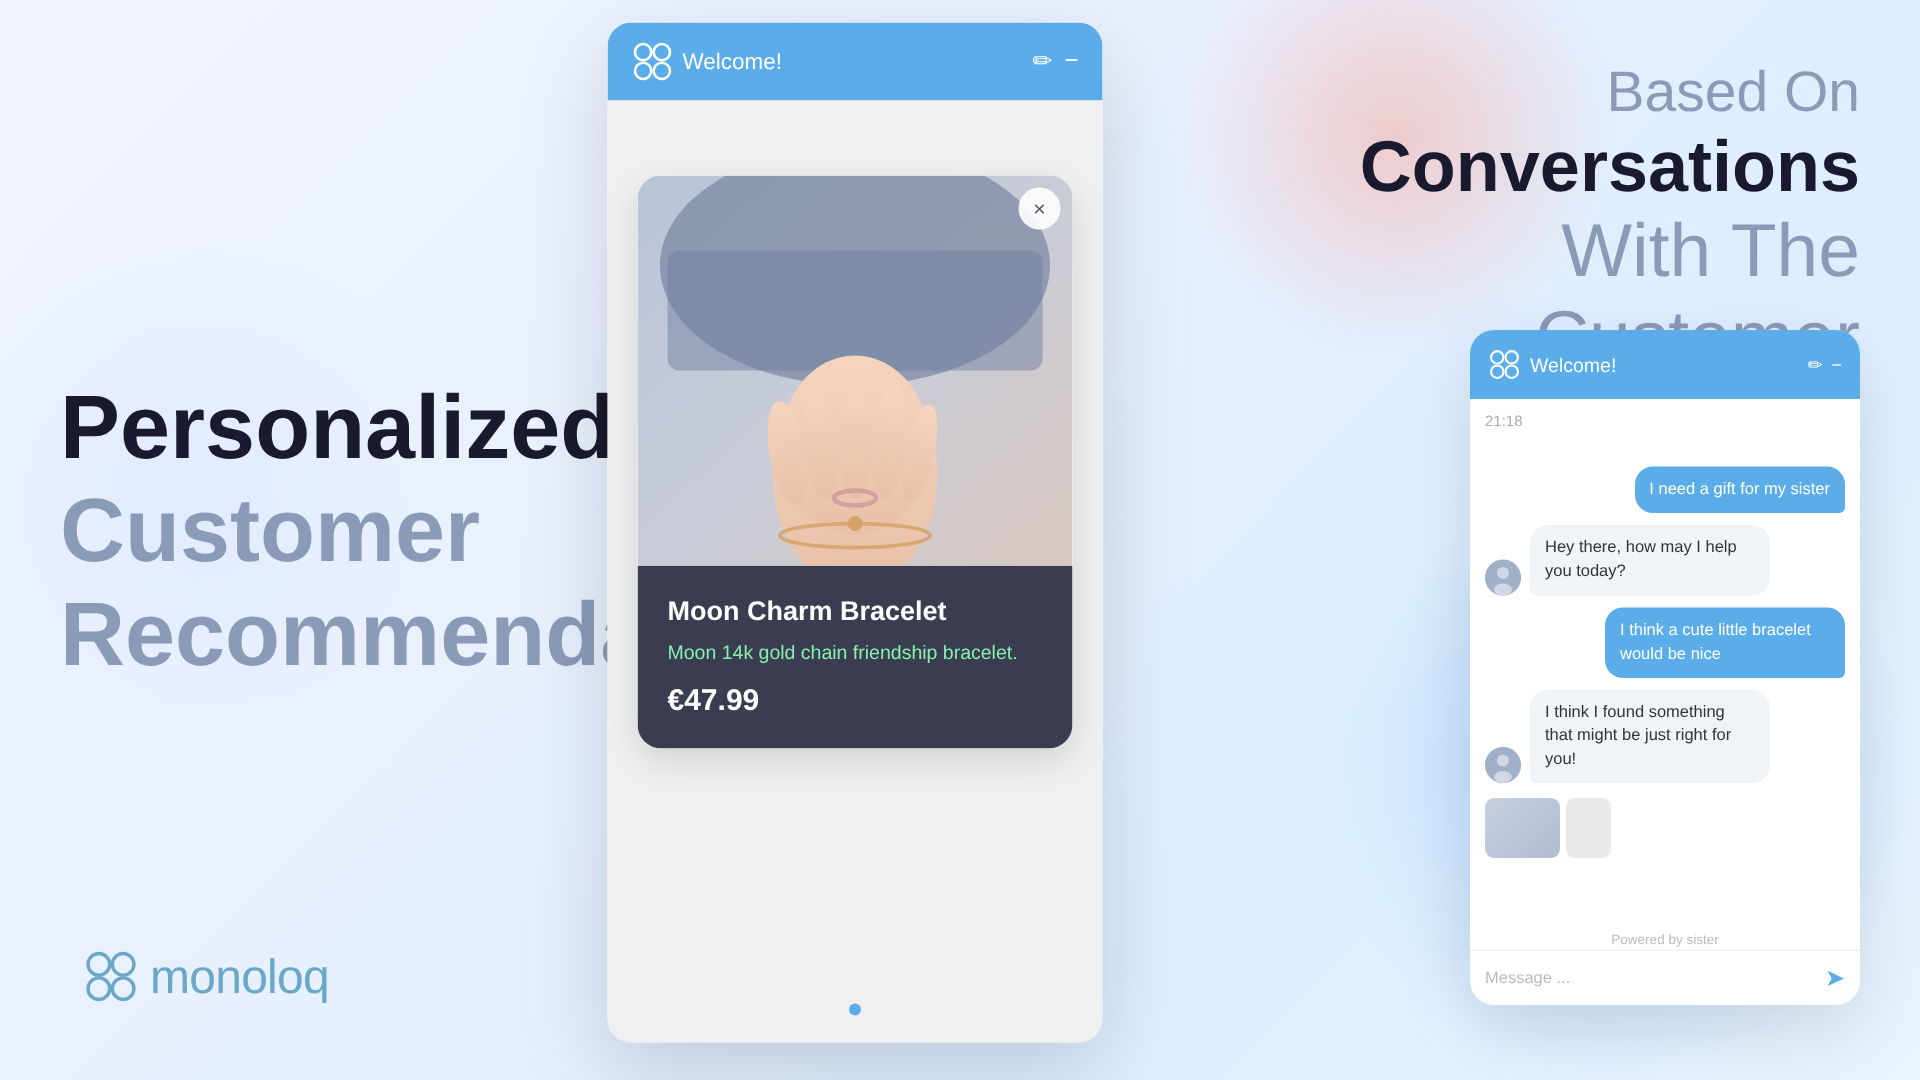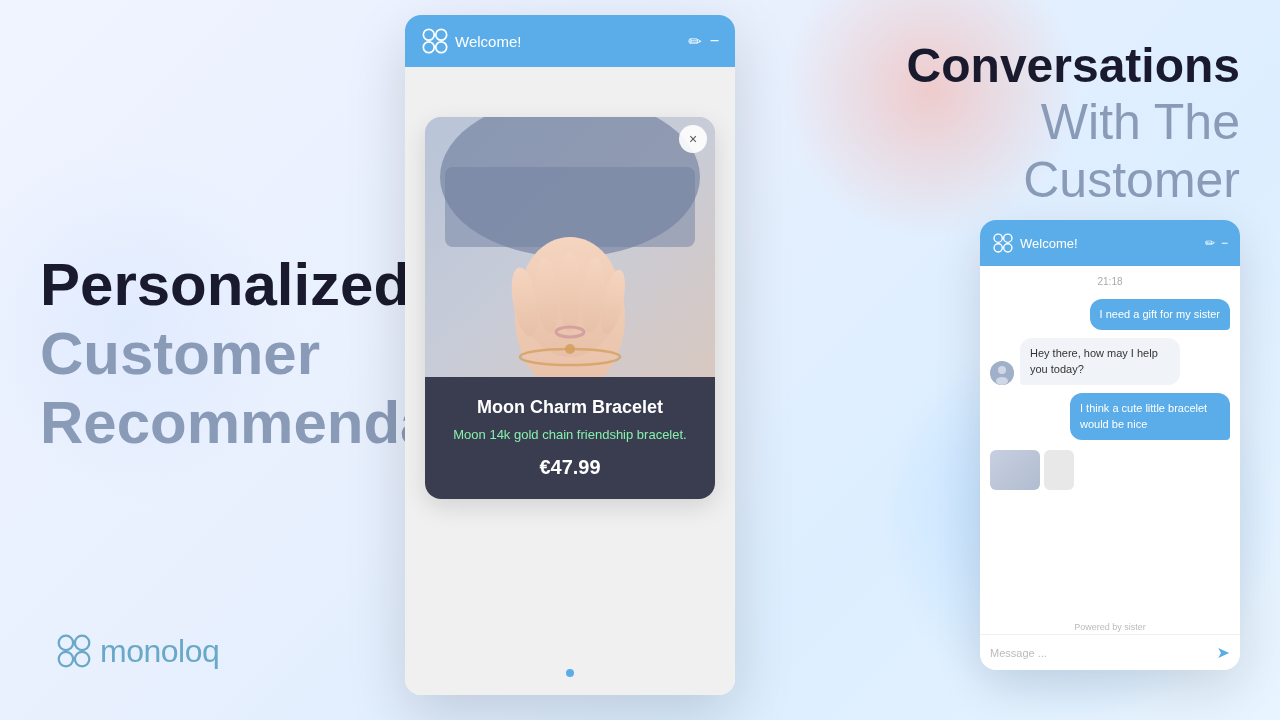--- a/index.html
+++ b/index.html
@@ -209,21 +209,21 @@
       position: relative;
       overflow: hidden;
       display: flex;
       align-items: flex-end;
       justify-content: center;
     }
 
     .product-info {
       background: #3a3d50;
       padding: 20px;
-      text-align: center;
+      text-align: left;
     }
 
     .product-name {
       color: white;
       font-size: 18px;
       font-weight: 700;
       margin-bottom: 8px;
     }
 
     .product-desc {
@@ -294,24 +294,24 @@
       flex: 1;
       overflow: hidden;
       padding: 10px 10px 4px;
       display: flex;
       flex-direction: column;
       gap: 8px;
       background: white;
     }
 
     .chat-timestamp {
-      text-align: center;
+      text-align: left;
       font-size: 10px;
       color: #aaa;
-      margin-bottom: 4px;
+      margin-bottom: 16px;
     }
 
     .chat-msg {
       display: flex;
       align-items: flex-end;
       gap: 6px;
     }
 
     .chat-msg.bot {
       justify-content: flex-start;
@@ -434,20 +434,21 @@
   <svg class="logo-icon" viewBox="0 0 40 40" xmlns="http://www.w3.org/2000/svg">
     <circle cx="11" cy="11" r="8" fill="none" stroke="#6aa8c8" stroke-width="2.5"></circle>
     <circle cx="29" cy="11" r="8" fill="none" stroke="#6aa8c8" stroke-width="2.5"></circle>
     <circle cx="11" cy="29" r="8" fill="none" stroke="#6aa8c8" stroke-width="2.5"></circle>
     <circle cx="29" cy="29" r="8" fill="none" stroke="#6aa8c8" stroke-width="2.5"></circle>
   </svg>
   <span class="logo-text">monoloq</span>
 </div>
 
 <div class="right-section">
+  <div class="based-on">Based On</div>
   <div class="conversations">Conversations</div>
   <div class="with-the-customer">With The Customer</div>
 </div>
 
 <div class="phone-widget-large">
   <div class="widget-header">
     <div class="widget-header-logo">
       <svg class="widget-logo-icon" viewBox="0 0 36 36" xmlns="http://www.w3.org/2000/svg">
         <circle cx="10" cy="10" r="7" fill="none" stroke="white" stroke-width="2.2"></circle>
         <circle cx="26" cy="10" r="7" fill="none" stroke="white" stroke-width="2.2"></circle>
@@ -551,20 +552,32 @@
       </div>
     </div>
 
 
     <div class="chat-msg user">
       <div class="bubble user">
         <span>I think a cute little bracelet would be nice</span>
       </div>
     </div>
 
+    <div class="chat-msg bot">
+      <div class="avatar-sm">
+        <svg width="24" height="24" viewBox="0 0 24 24">
+          <circle cx="12" cy="12" r="12" fill="#a0b0c8"></circle>
+          <circle cx="12" cy="9" r="4" fill="#d0d8e8"></circle>
+          <ellipse cx="12" cy="20" rx="6" ry="4" fill="#d0d8e8"></ellipse>
+        </svg>
+      </div>
+      <div class="bubble bot">
+        <span>I think I found something that might be just right for you!</span>
+      </div>
+    </div>
 
     <div class="product-preview">
       <div class="product-thumb"></div>
       <div class="product-thumb-gray"></div>
     </div>
   </div>
 
   <div class="chat-powered">Powered by  sister</div>
 
   <div class="chat-footer">

